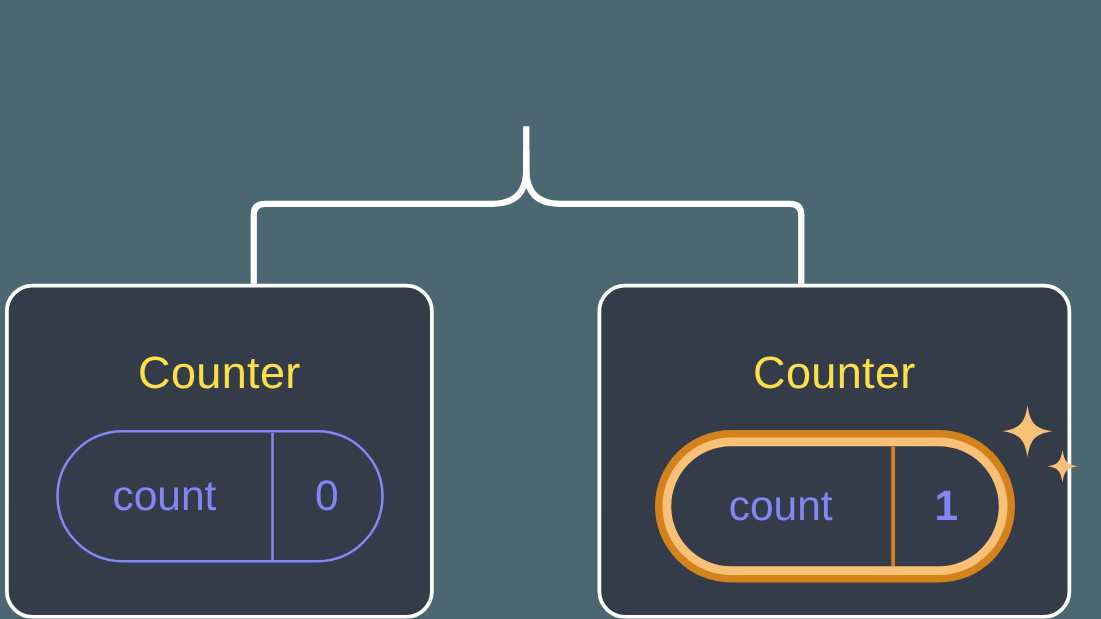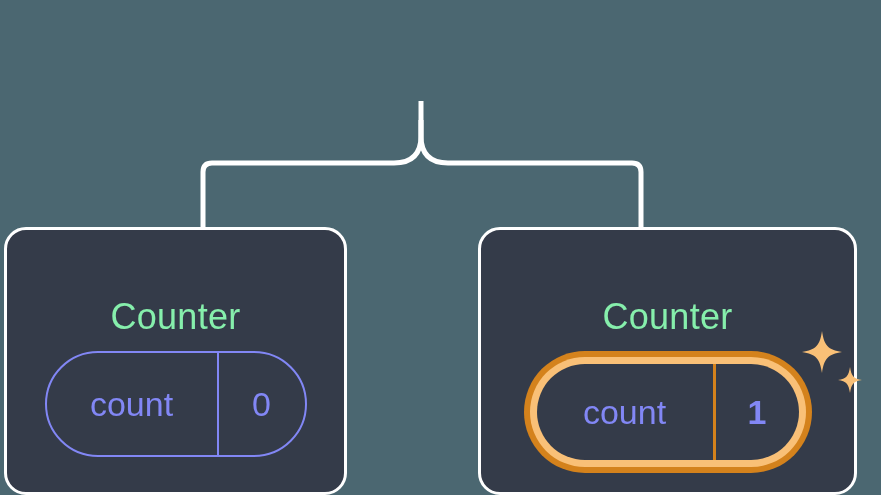--- a/index.html
+++ b/index.html
@@ -64,31 +64,31 @@
     width: 343px;
     height: 268px;
   }
   #node-counter-right {
     left: 478px;
     top: 227px;
     width: 379px;
     height: 268px;
   }
   .counter-title {
-    color: #86efac;
+    color: #fde047;
     font-size: 36px;
     line-height: 1;
-    margin-top: 69px;
+    margin-top: 50px;
     letter-spacing: 0.3px;
   }
 
   
   .pill-wrap {
     position: relative;
-    margin-top: 16px;
+    margin-top: 28px;
     display: flex;
     align-items: center;
     justify-content: center;
   }
 
   .pill {
     display: flex;
     align-items: stretch;
     box-sizing: border-box;
     border-radius: 999px;

